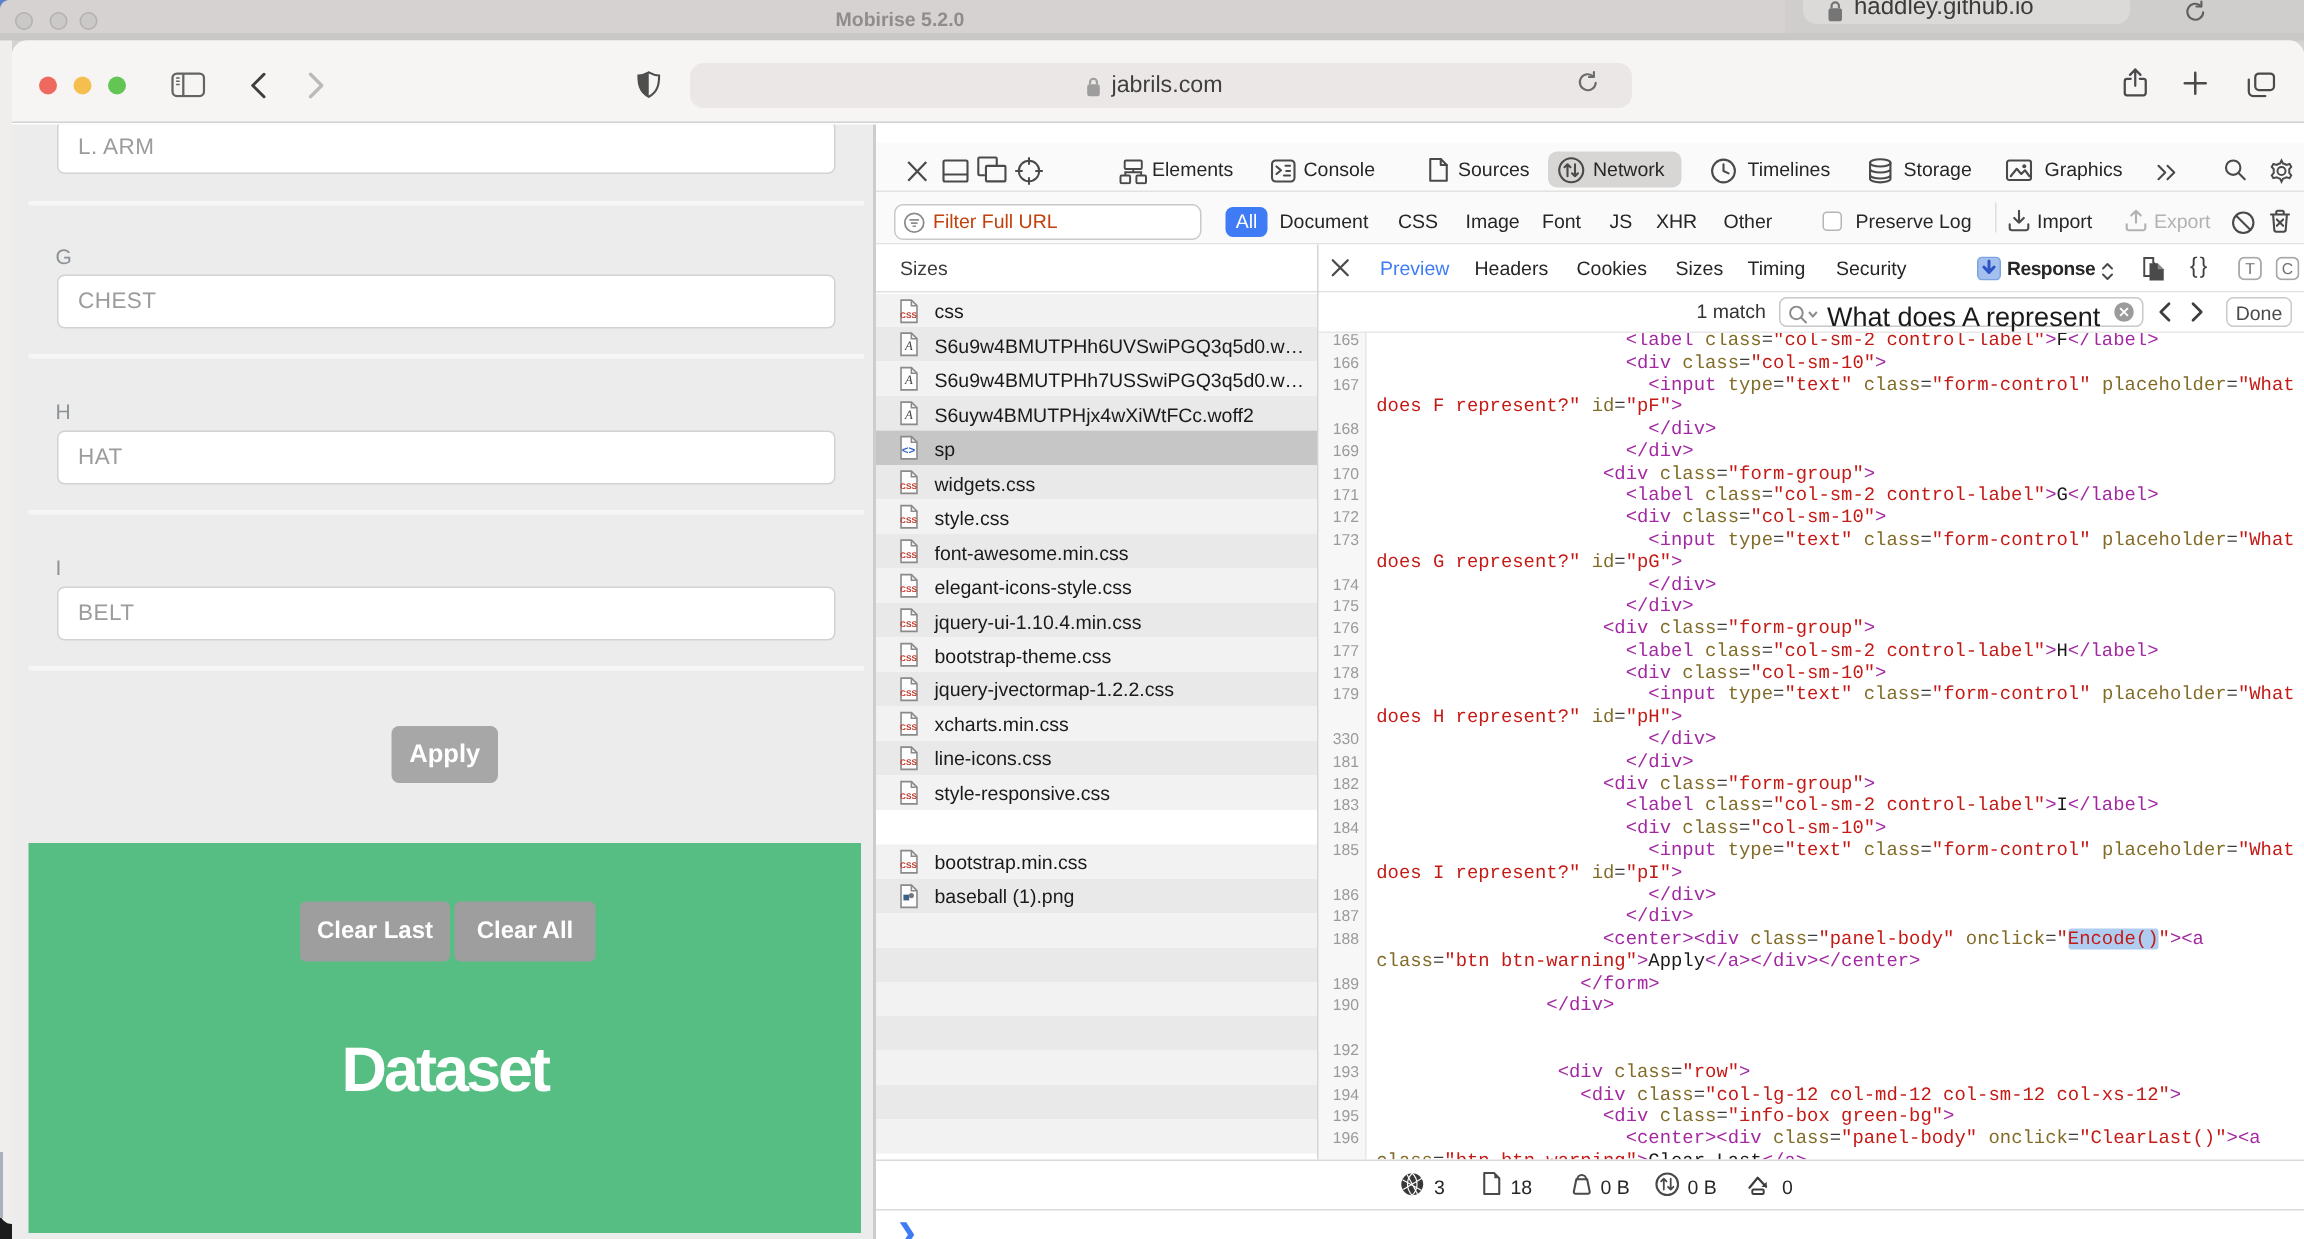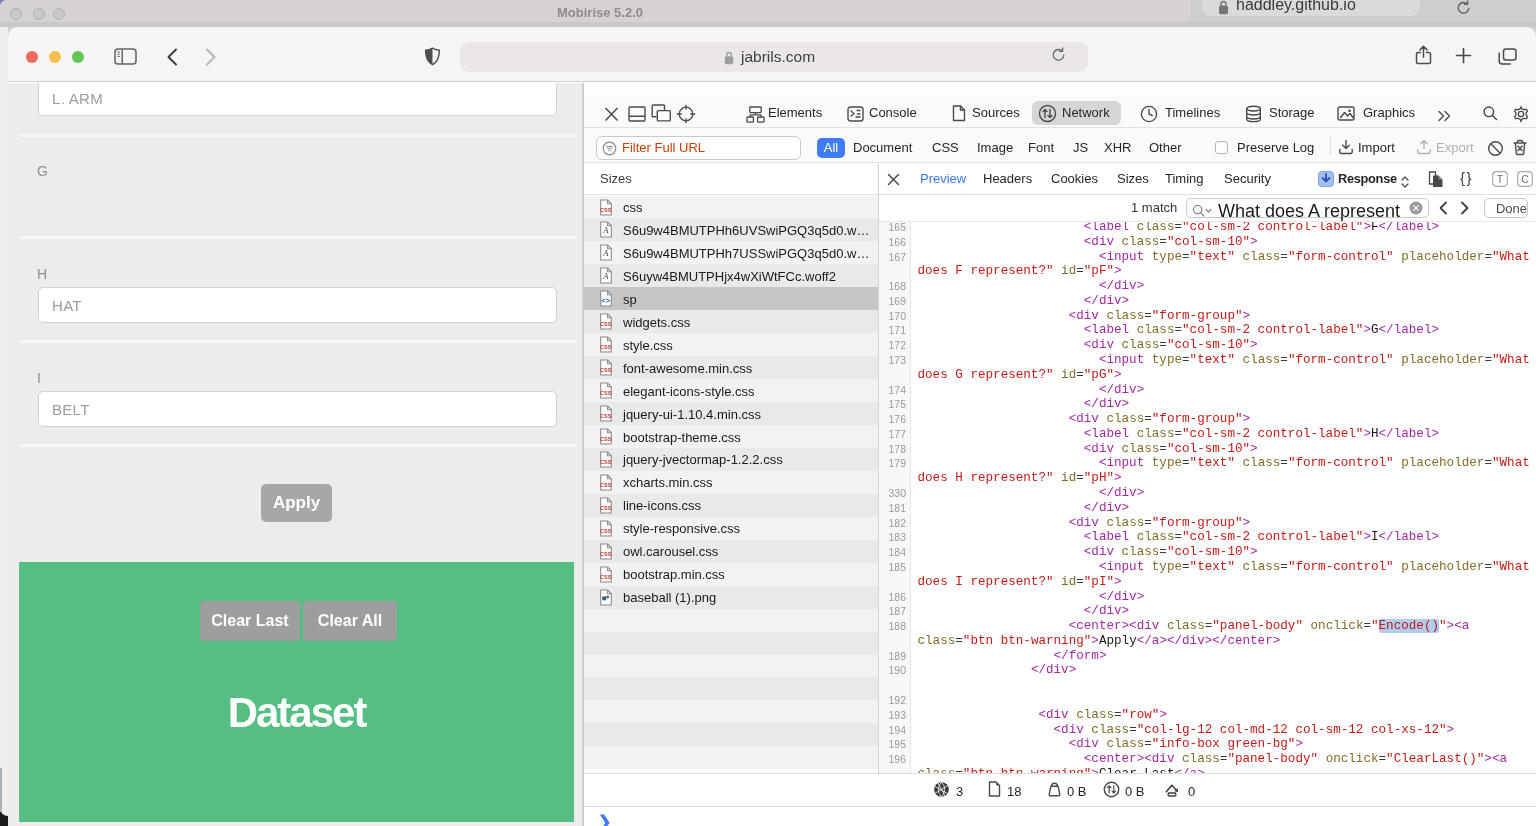--- a/index.html
+++ b/index.html
@@ -93,20 +93,23 @@
       </svg></div>
 <div id="page">
       <div class="inp" style="left:30px;top:-3px;height:36px">
         <span>L. ARM</span>
       </div>
       <div class="ab" style="left:11px;top:51px;width:557px;height:3px;background:#f6f6f6"></div>
       <div class="ab" style="left:11px;top:153px;width:557px;height:3px;background:#f6f6f6"></div>
       <div class="ab" style="left:11px;top:257px;width:557px;height:3px;background:#f6f6f6"></div>
       <div class="ab" style="left:11px;top:361px;width:557px;height:3px;background:#f6f6f6"></div>
       <div class="lab" style="left:29px;top:80px">G</div>
+      <div class="inp" style="left:30px;top:100px;height:36px">
+        <span>CHEST</span>
+      </div>
       <div class="lab" style="left:29px;top:183px">H</div>
       <div class="inp" style="left:30px;top:204px;height:36px">
         <span>HAT</span>
       </div>
       <div class="lab" style="left:29px;top:287px">I</div>
       <div class="inp" style="left:30px;top:308px;height:36px">
         <span>BELT</span>
       </div>
       <div class="btn" style="left:253px;top:401px;width:71px;height:38px;line-height:38px;background:#a7a7a7;font-size:17px;border-radius:5px">Apply</div>
       <div class="ab" style="left:11px;top:479px;width:555px;height:260px;background:#57be83">
@@ -367,28 +370,20 @@
           <span class="fnm">line-icons.css</span>
         </div>
         <div class="frow even" style="top:321.8px">
           <span class="fic"><svg width="14" height="17" viewBox="0 0 13 16">
               <path d="M1.5 1 h6.5 l3.5 3.5 v10.5 h-10 z" fill="#fdfdfd" stroke="#8a8a8a" stroke-width="1"></path>
               <path d="M8 1 v3.5 h3.5" fill="none" stroke="#8a8a8a" stroke-width="1"></path>
               <text x="6.2" y="12.2" font-size="5.2" font-weight="bold" fill="#c0392b" text-anchor="middle" font-family="Liberation Sans">CSS</text>
             </svg></span>
           <span class="fnm">style-responsive.css</span>
         </div>
-        <div class="frow odd" style="top:344.8px">
-          <span class="fic"><svg width="14" height="17" viewBox="0 0 13 16">
-              <path d="M1.5 1 h6.5 l3.5 3.5 v10.5 h-10 z" fill="#fdfdfd" stroke="#8a8a8a" stroke-width="1"></path>
-              <path d="M8 1 v3.5 h3.5" fill="none" stroke="#8a8a8a" stroke-width="1"></path>
-              <text x="6.2" y="12.2" font-size="5.2" font-weight="bold" fill="#c0392b" text-anchor="middle" font-family="Liberation Sans">CSS</text>
-            </svg></span>
-          <span class="fnm">owl.carousel.css</span>
-        </div>
         <div class="frow even" style="top:367.7px">
           <span class="fic"><svg width="14" height="17" viewBox="0 0 13 16">
               <path d="M1.5 1 h6.5 l3.5 3.5 v10.5 h-10 z" fill="#fdfdfd" stroke="#8a8a8a" stroke-width="1"></path>
               <path d="M8 1 v3.5 h3.5" fill="none" stroke="#8a8a8a" stroke-width="1"></path>
               <text x="6.2" y="12.2" font-size="5.2" font-weight="bold" fill="#c0392b" text-anchor="middle" font-family="Liberation Sans">CSS</text>
             </svg></span>
           <span class="fnm">bootstrap.min.css</span>
         </div>
         <div class="frow odd" style="top:390.6px">
           <span class="fic"><svg width="14" height="17" viewBox="0 0 13 16">
@@ -419,21 +414,21 @@
       <div class="ab" style="left:825px;top:106px;"><svg width="14" height="14" viewBox="0 0 14 14">
           <circle cx="7" cy="7" r="6.5" fill="#9b9b9b"></circle>
           <path d="M4.4 4.4 L9.6 9.6 M9.6 4.4 L4.4 9.6" stroke="#fff" stroke-width="1.3"></path>
         </svg></div>
       <div class="ab" style="left:854px;top:106px"><svg width="10" height="14" viewBox="0 0 10 14">
           <path d="M8 1.5 L2.5 7 L8 12.5" stroke="#3e3e3e" stroke-width="1.8" fill="none" stroke-linecap="round" stroke-linejoin="round"></path>
         </svg></div>
       <div class="ab" style="left:876px;top:106px"><svg width="10" height="14" viewBox="0 0 10 14">
           <path d="M2 1.5 L7.5 7 L2 12.5" stroke="#3e3e3e" stroke-width="1.8" fill="none" stroke-linecap="round" stroke-linejoin="round"></path>
         </svg></div>
-      <div class="ab" style="left:900px;top:103px;width:44px;height:20px;border:1px solid #c9c9c9;border-radius:5px;background:#fff;font-size:13px;color:#4a4a4a;text-align:right;line-height:20px">Done</div>
+      <div class="ab" style="left:900px;top:103px;width:44px;height:20px;border:1px solid #c9c9c9;border-radius:5px;background:#fff;font-size:13px;color:#4a4a4a;text-align:center;line-height:20px">Done</div>
       <div class="ab" style="left:295px;top:127px;width:657px;height:551px;overflow:hidden;background:#fff">
         <div class="ab" style="left:0;top:-127px;width:657px;height:678px">
           <div class="ab" style="left:0;top:0;width:31px;height:678px;background:#f7f7f7"></div>
           <div class="ab" style="left:31px;top:0;width:1px;height:678px;background:#e6e6e6"></div>
           <div class="cl" style="top:125.00px">
             <span class="gn">165</span>
             <span class="ct"><span class="cx">&nbsp;&nbsp;&nbsp;&nbsp;&nbsp;&nbsp;&nbsp;&nbsp;&nbsp;&nbsp;&nbsp;&nbsp;&nbsp;&nbsp;&nbsp;&nbsp;&nbsp;&nbsp;&nbsp;&nbsp;&nbsp;&nbsp;</span><span class="cg">&lt;label&nbsp;</span><span class="ca">class</span><span class="ce">=</span><span class="cs">"col-sm-2&nbsp;control-label"</span><span class="cg">&gt;</span><span class="cx">F</span><span class="cg">&lt;/label&gt;</span></span>
           </div>
           <div class="cl" style="top:139.78px">
             <span class="gn">166</span>

